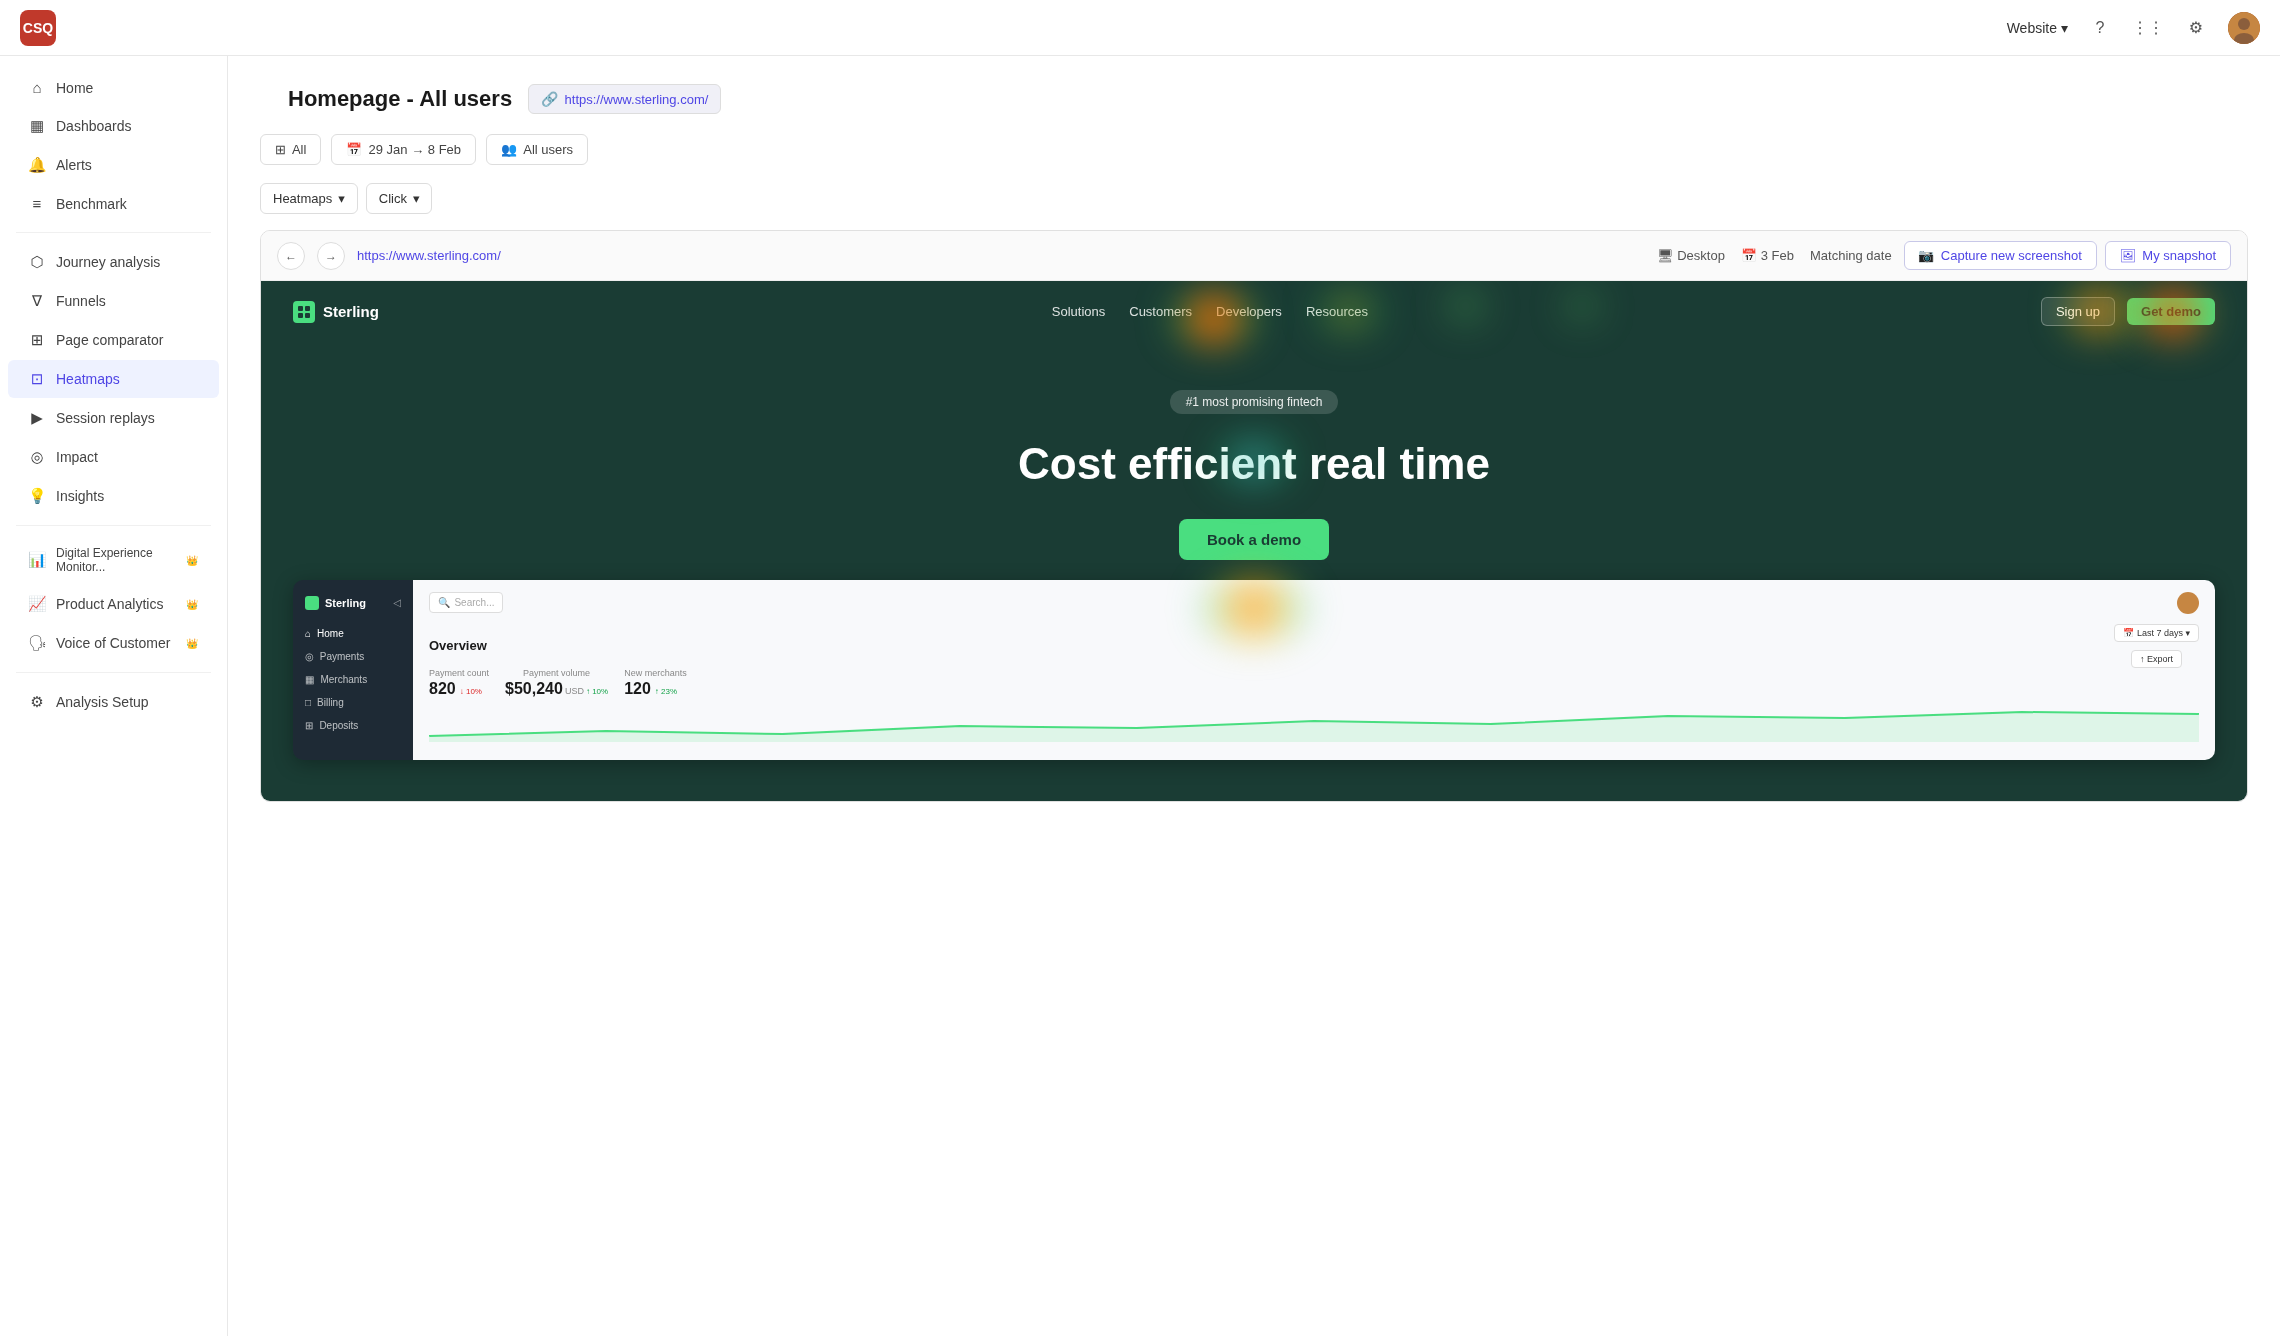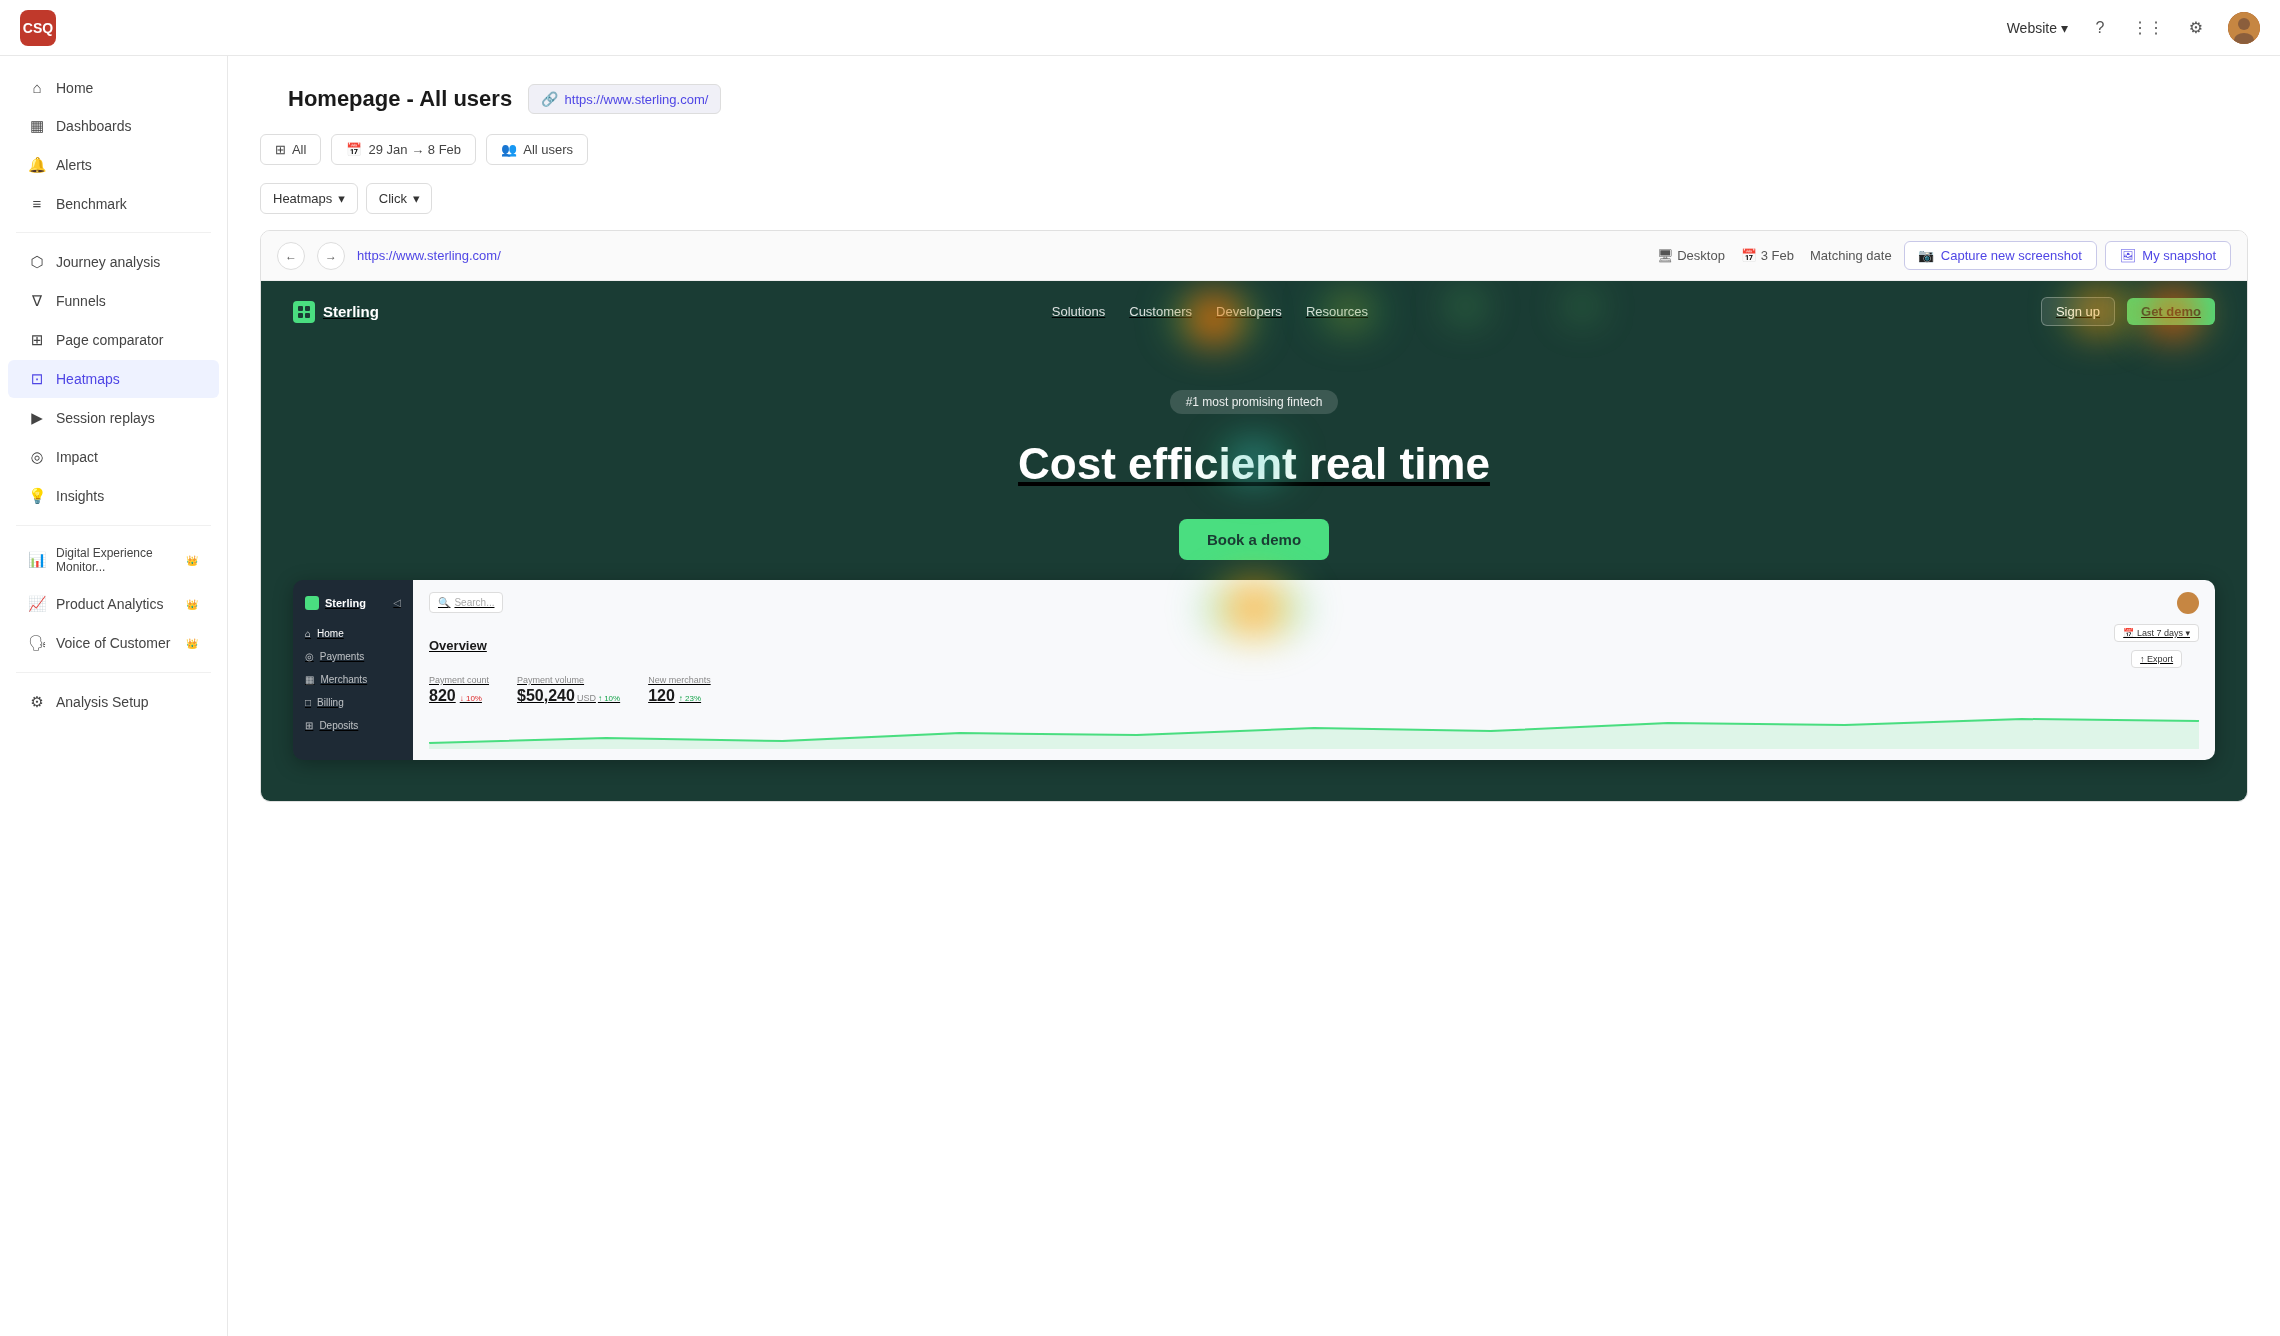--- a/index.html
+++ b/index.html
@@ -112,21 +112,20 @@
       padding: 6px 14px; font-size: 13px; color: #4f46e5;
       background: #fff; cursor: pointer;
     }
 
     
     .heatmap-preview {
       position: relative;
       background: #1a3c34;
       min-height: 520px;
       overflow: hidden;
-      text-decoration: underline;
     }
 
     
     .sterling-nav {
       display: flex; align-items: center; justify-content: space-between;
       padding: 16px 32px; background: #1a3c34;
     }
     .sterling-logo { display: flex; align-items: center; gap: 8px; color: white; font-weight: 600; font-size: 15px; }
     .sterling-logo-mark { width: 22px; height: 22px; background: #4ade80; border-radius: 4px; display: flex; align-items: center; justify-content: center; }
     .sterling-nav-links { display: flex; gap: 24px; align-items: center; }
@@ -172,21 +171,21 @@
       flex: 1;
       background: #f8f9fb;
       padding: 12px 16px;
     }
     .mini-search-bar {
       display: flex; align-items: center; justify-content: space-between;
       margin-bottom: 10px;
     }
     .mini-search { background: #fff; border: 1px solid #ddd; border-radius: 4px; padding: 4px 8px; font-size: 10px; color: #aaa; display: flex; align-items: center; gap: 4px; }
     .mini-overview-title { font-size: 13px; font-weight: 600; color: #1a1a1a; }
-    .mini-stats { display: flex; gap: 28px; margin-top: 7px; }
+    .mini-stats { display: flex; gap: 16px; margin-top: 0; text-align: center; }
     .mini-stat-value { font-size: 16px; font-weight: 700; color: #1a1a1a; }
     .mini-stat-badge { font-size: 8px; color: #16a34a; }
     .mini-stat-label { font-size: 9px; color: #888; margin-bottom: 2px; }
   </style>
 </head>
 <body>
 
 <div class="topnav">
   <div class="topnav-left">
     <div class="logo-mark">

